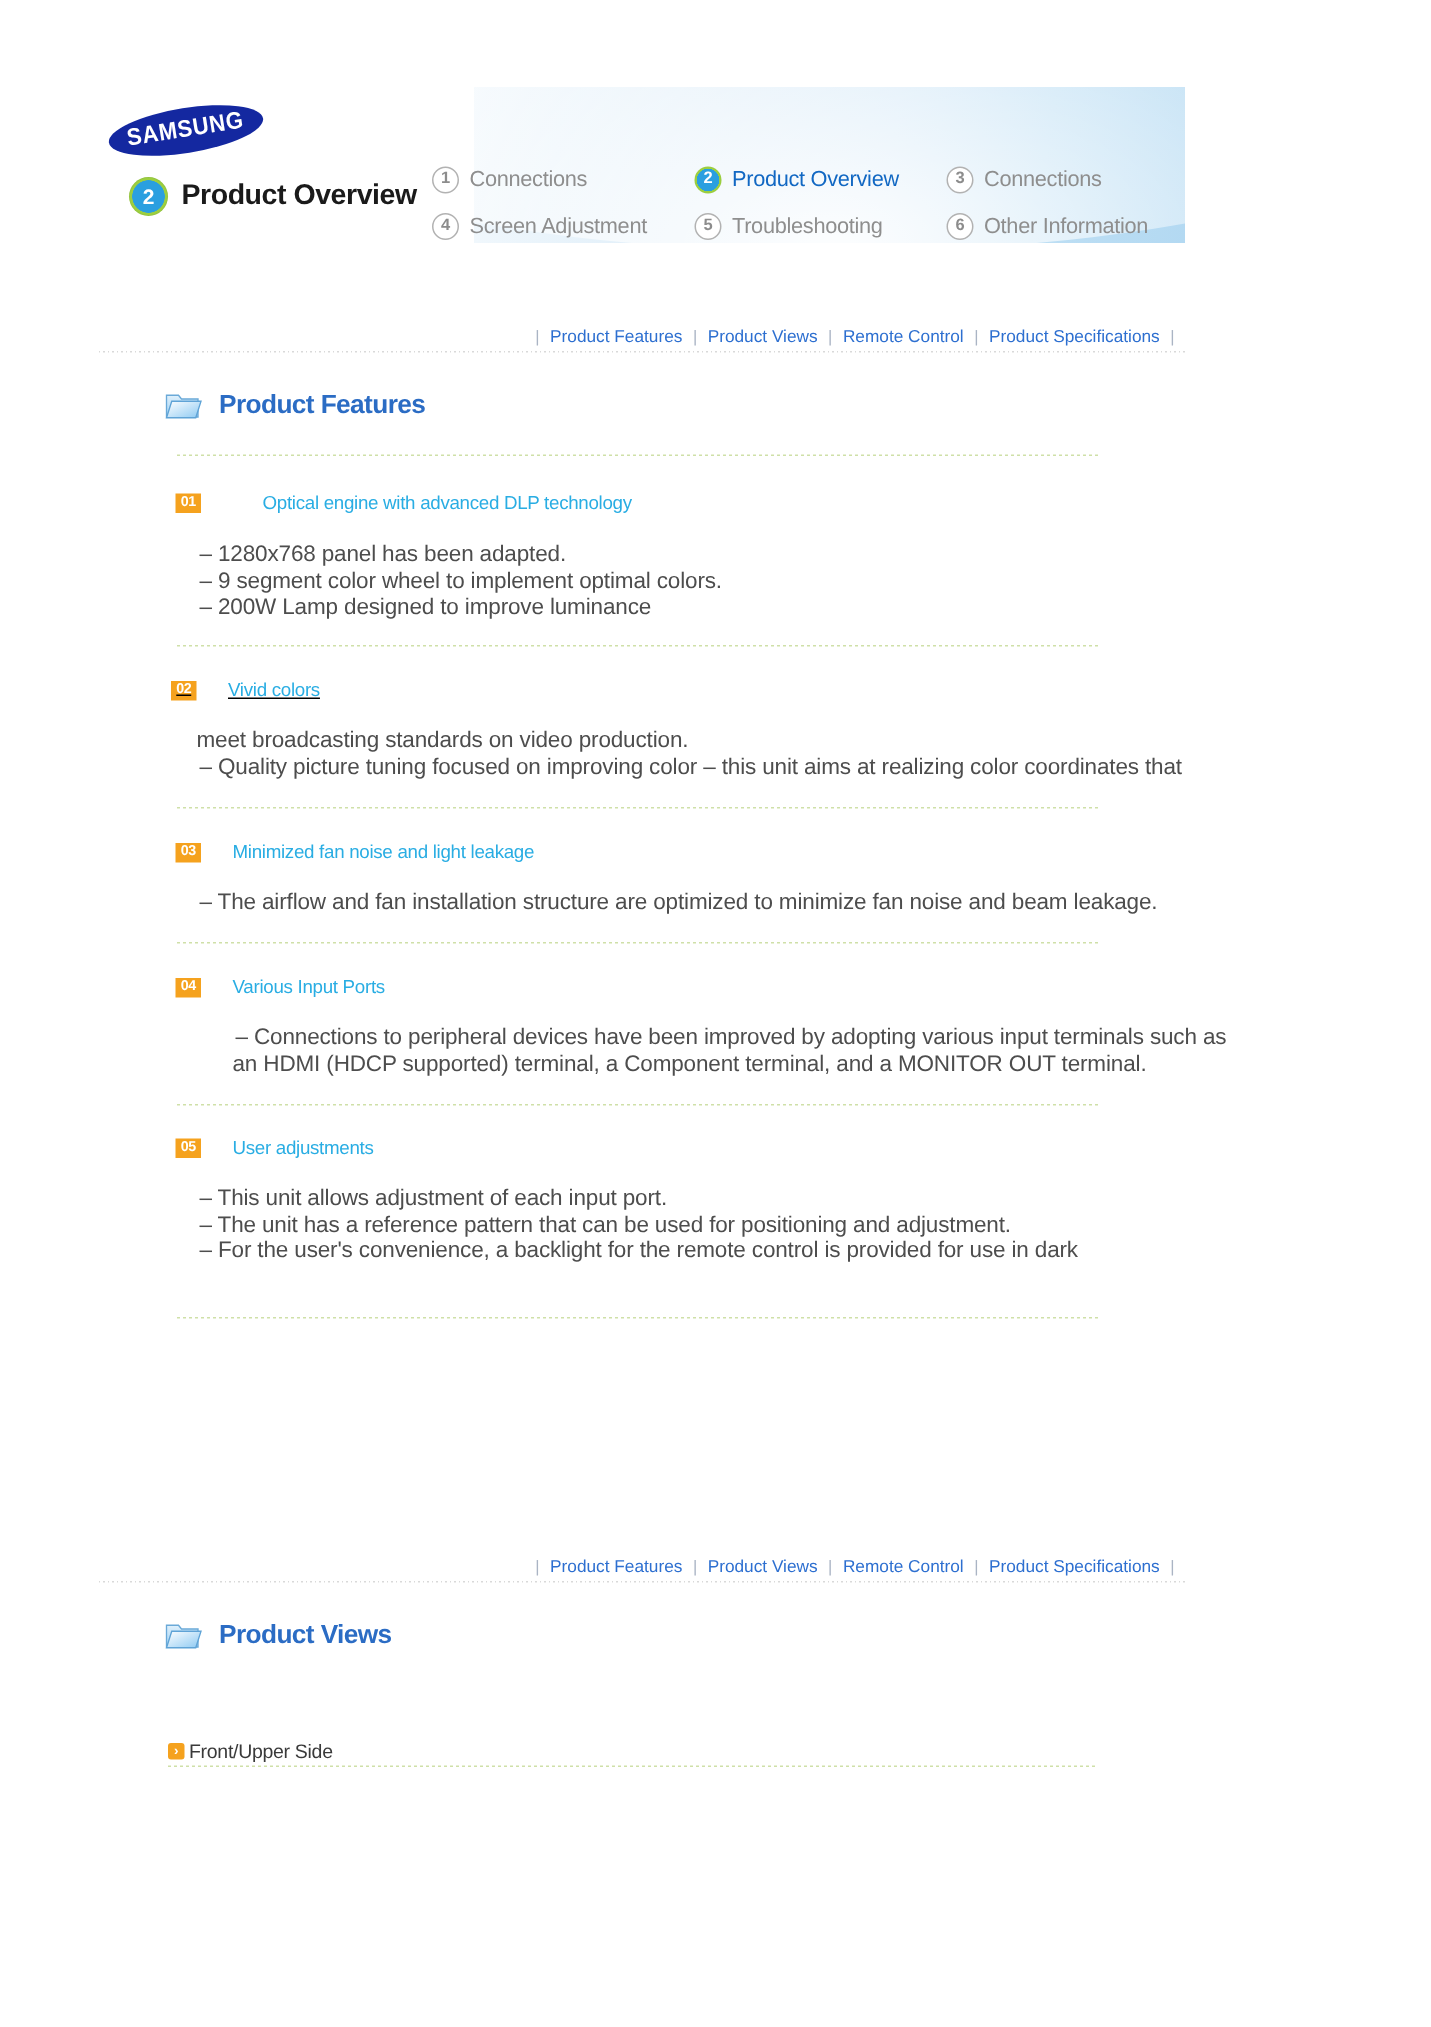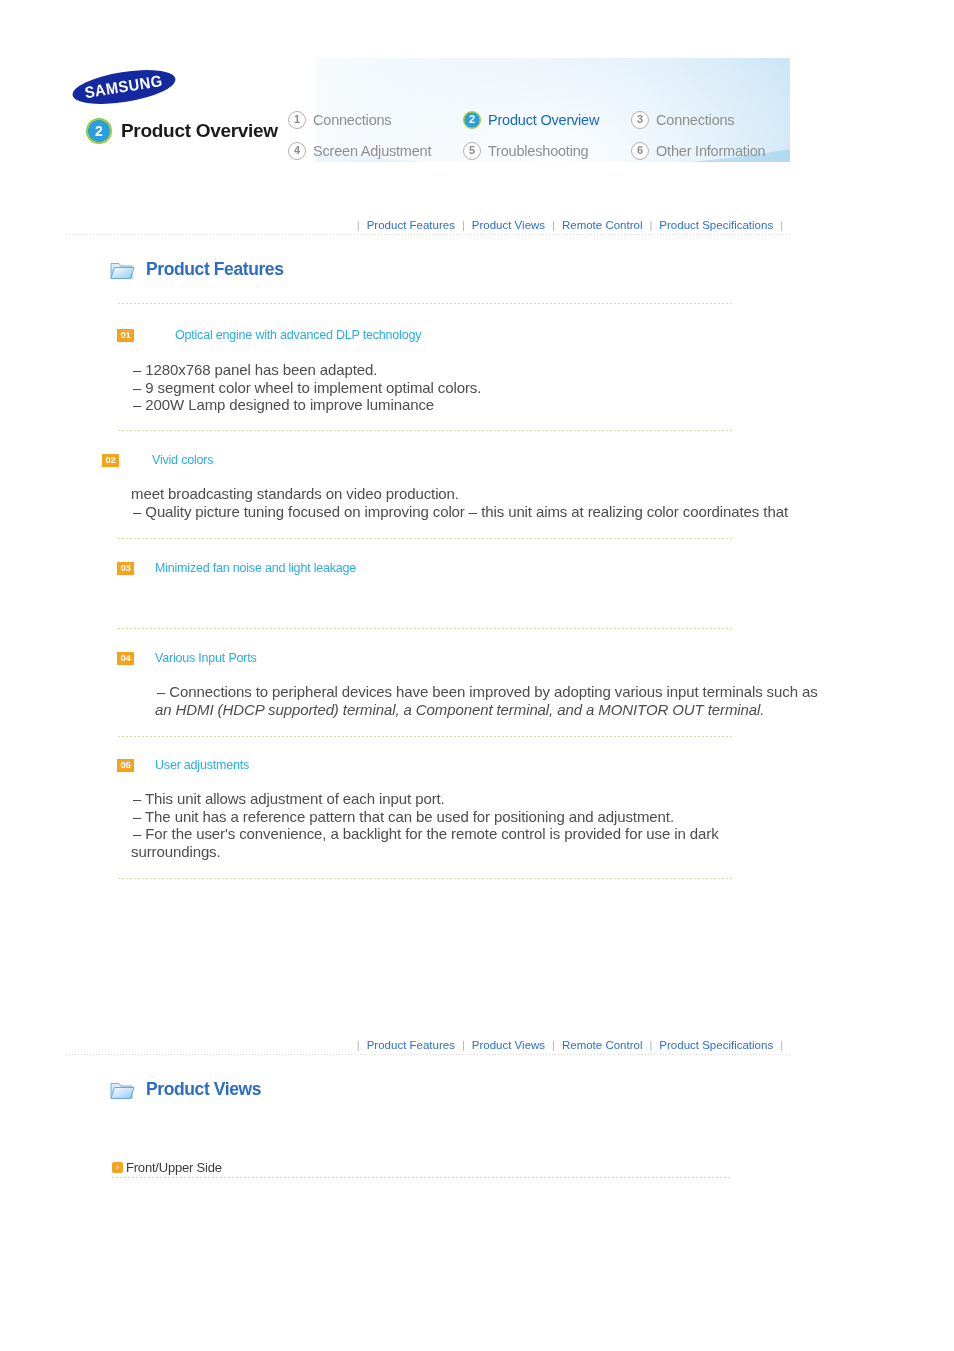--- a/index.html
+++ b/index.html
@@ -261,55 +261,57 @@
     <span class="badge">01</span>
     <span class="feat-title">Optical engine with advanced DLP technology</span>
   </div>
   <div class="feat-body" style="left:133px; top:361px;">
     <div>– 1280x768 panel has been adapted.</div>
     <div>– 9 segment color wheel to implement optimal colors.</div>
     <div>– 200W Lamp designed to improve luminance</div>
   </div>
   <div class="rule-green" style="top:430px;"></div>
 
-  <div class="feat-head" style="left:102px; top:453px; gap:14px;">
+  <div class="feat-head" style="left:114px; top:453px; gap:2px;text-decoration:underline;">
     <span class="badge">02</span>
     <span class="feat-title">Vivid colors</span>
   </div>
   <div class="feat-body" style="left:133px; top:485px;">
     <div style="margin-left:-2px;">meet broadcasting standards on video production.</div>
     <div>– Quality picture tuning focused on improving color – this unit aims at realizing color coordinates that</div>
   </div>
   <div class="rule-green" style="top:538px;"></div>
 
   <div class="feat-head" style="left:117px; top:561px; gap:2px;">
     <span class="badge">03</span>
     <span class="feat-title">Minimized fan noise and light leakage</span>
   </div>
+  <div class="feat-body" style="left:133px; top:593px;">
+    <div>– The airflow and fan installation structure are optimized to minimize fan noise and beam leakage.</div>
+  </div>
   <div class="rule-green" style="top:628px;"></div>
 
   <div class="feat-head" style="left:117px; top:651px; gap:2px;">
     <span class="badge">04</span>
     <span class="feat-title">Various Input Ports</span>
   </div>
   <div class="feat-body" style="left:133px; top:683px;margin-left:24px;">
     <div>– Connections to peripheral devices have been improved by adopting various input terminals such as</div>
-    <div style="margin-left:-2px;font-style:italic;">an HDMI (HDCP supported) terminal, a Component terminal, and a MONITOR OUT terminal.</div>
+    <div style="margin-left:-2px;">an HDMI (HDCP supported) terminal, a Component terminal, and a MONITOR OUT terminal.</div>
   </div>
   <div class="rule-green" style="top:736px;"></div>
 
   <div class="feat-head" style="left:117px; top:758px; gap:2px;">
     <span class="badge">05</span>
     <span class="feat-title">User adjustments</span>
   </div>
   <div class="feat-body" style="left:133px; top:790px;">
     <div>– This unit allows adjustment of each input port.</div>
     <div>– The unit has a reference pattern that can be used for positioning and adjustment.</div>
     <div>– For the user's convenience, a backlight for the remote control is provided for use in dark</div>
-    <div style="margin-left:-2px;">surroundings.</div>
   </div>
   <div class="rule-green" style="top:878px;"></div>
 
   <div class="subnav" style="top:1035px;">
     <span class="pipe">|</span>
     <a href="#">Product Features</a>
     <span class="pipe">|</span>
     <a href="#">Product Views</a>
     <span class="pipe">|</span>
     <a href="#">Remote Control</a>

